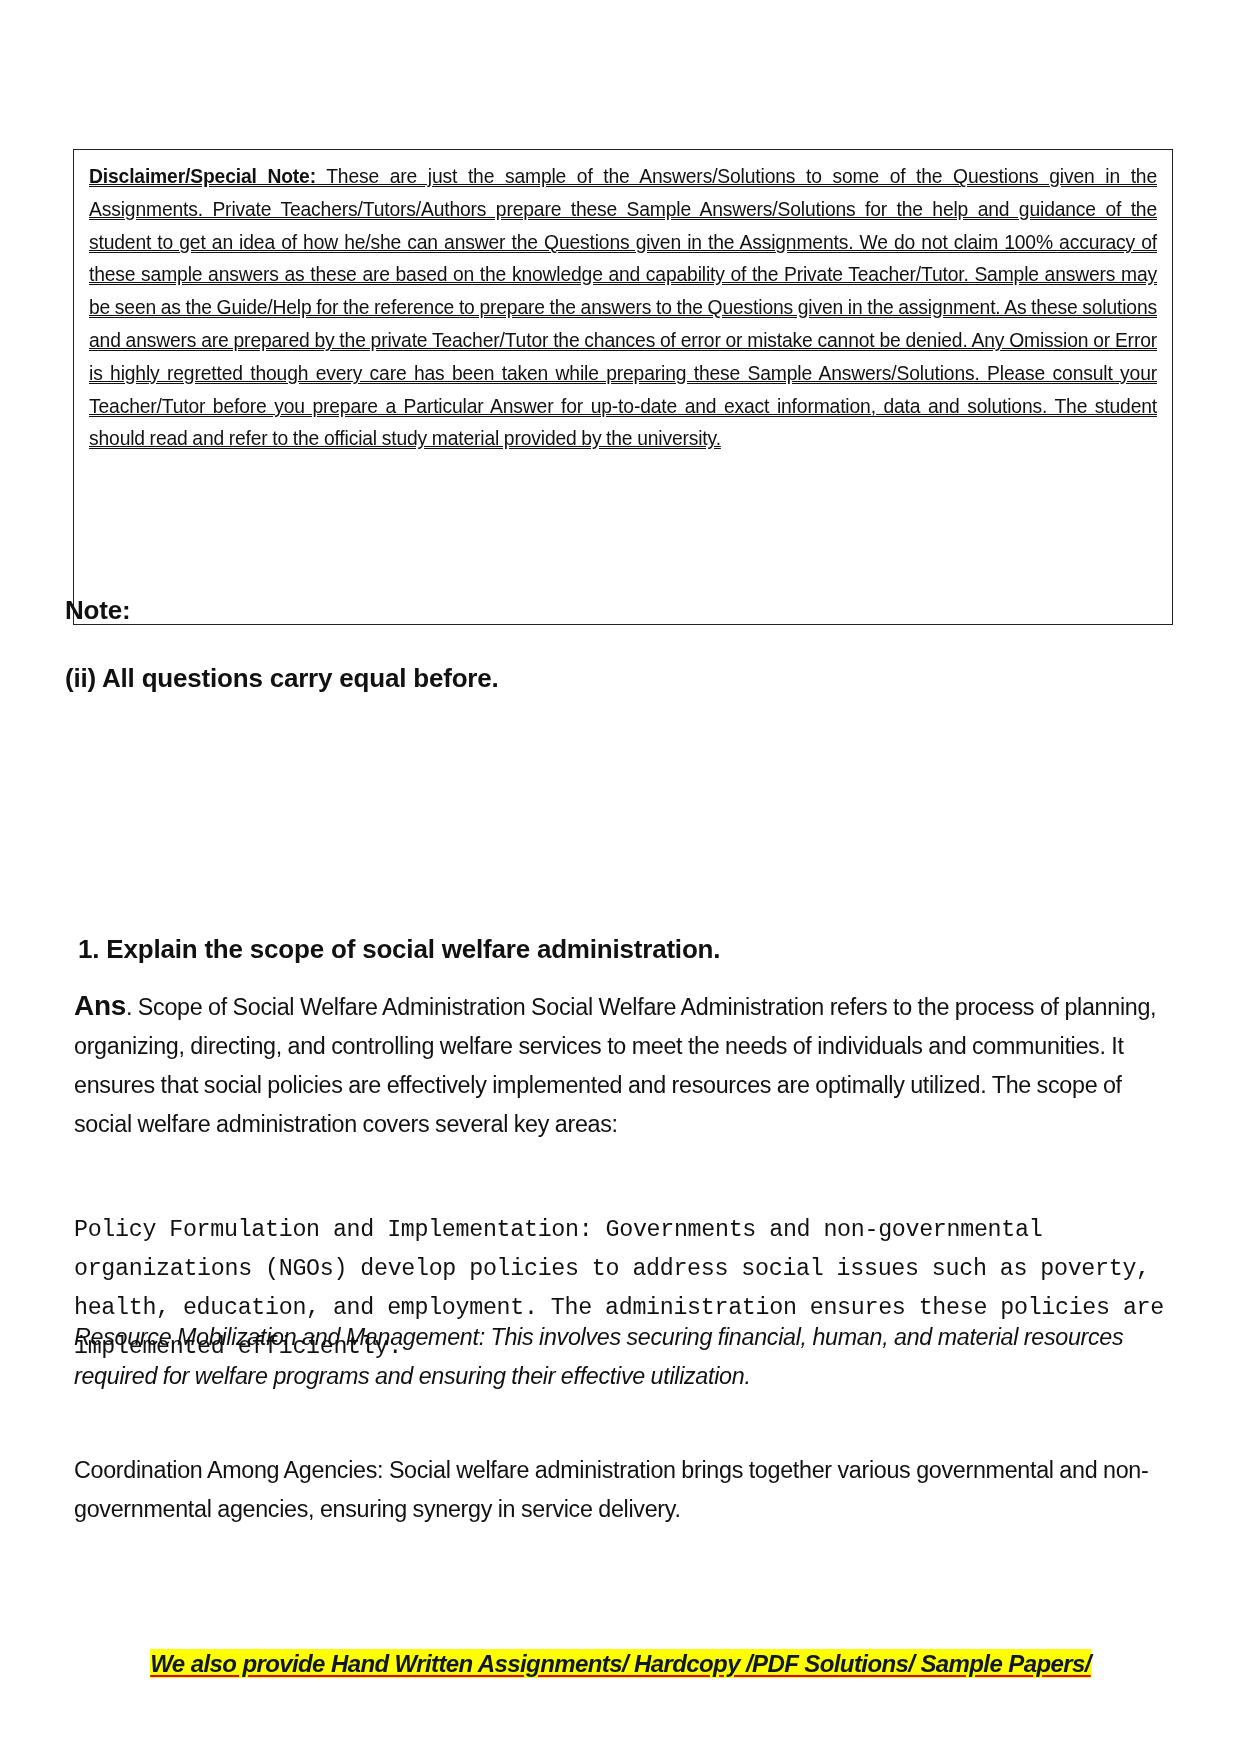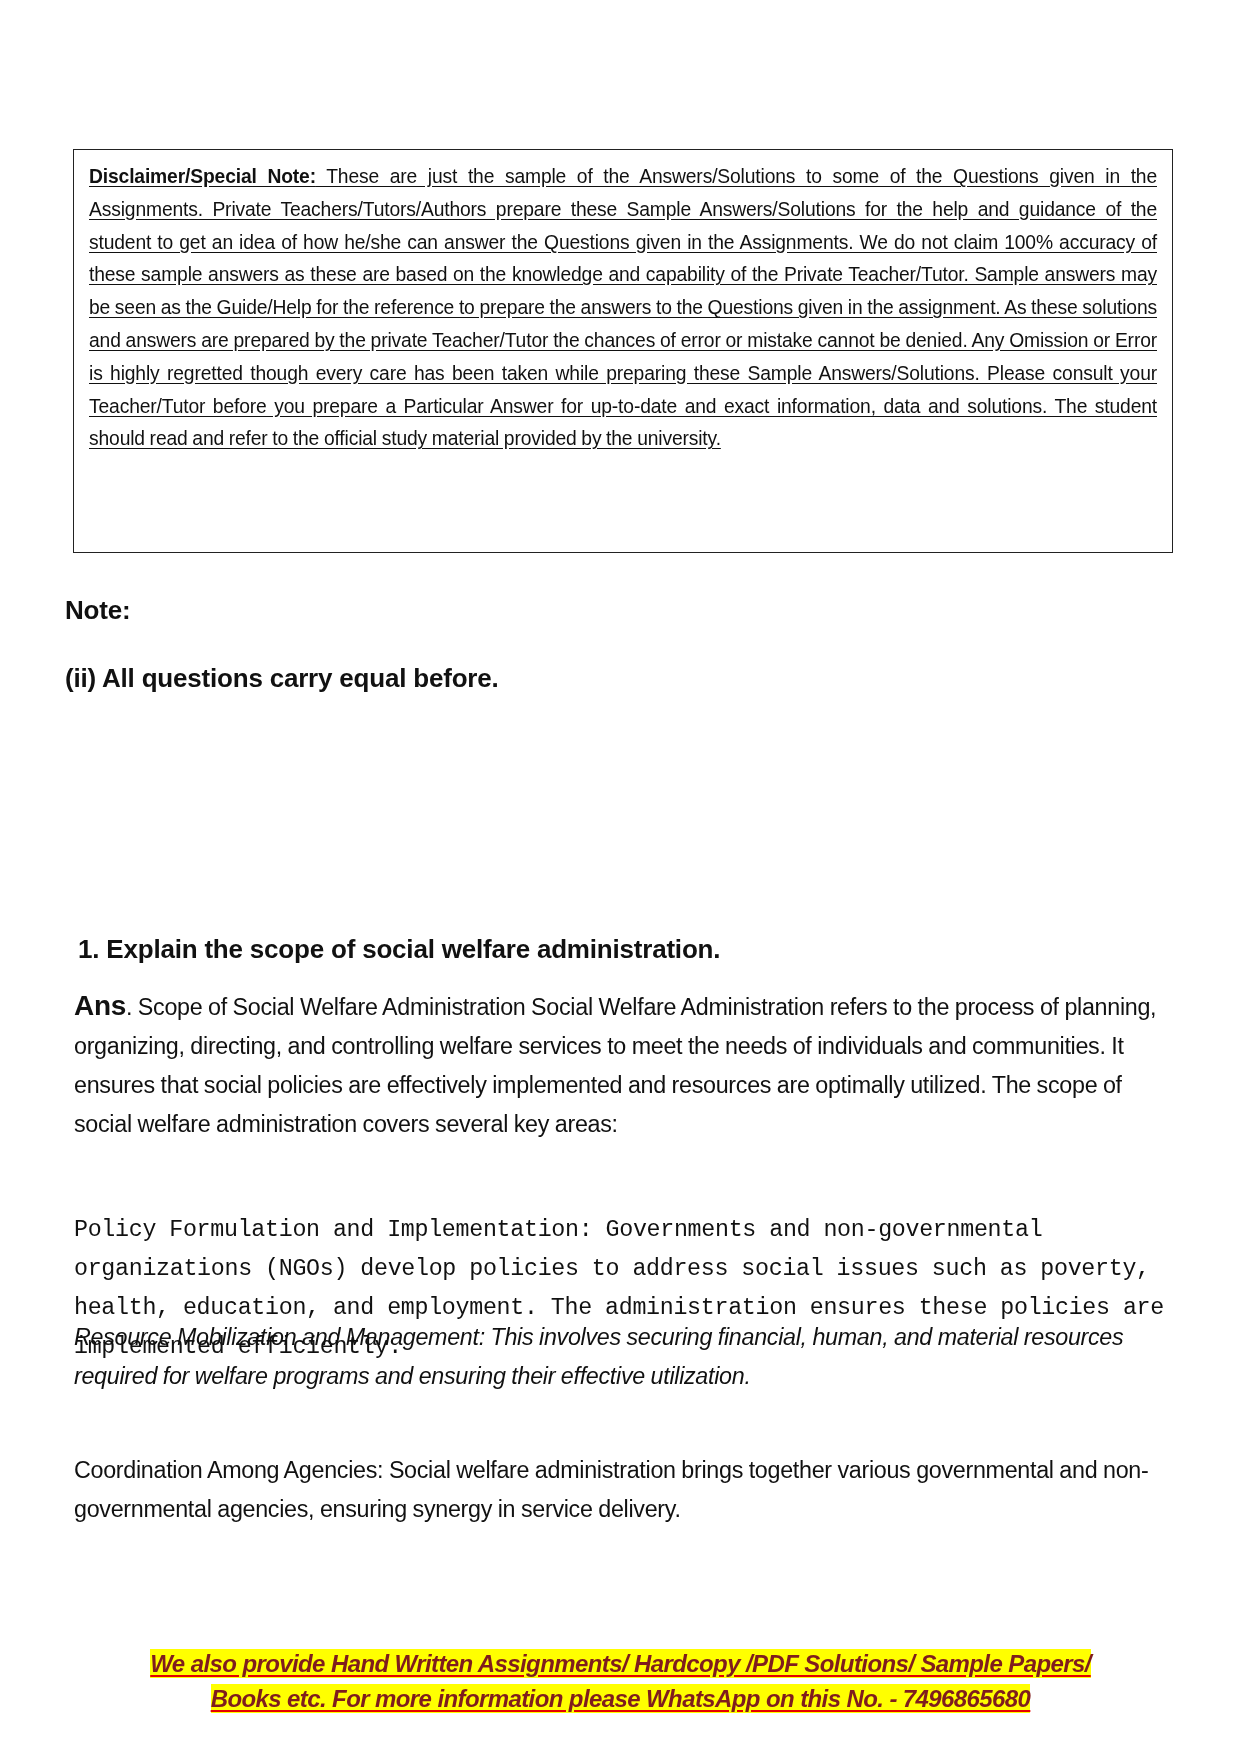--- a/index.html
+++ b/index.html
@@ -1,23 +1,24 @@
 <!DOCTYPE html>
 <html><head>
 <meta charset="utf-8">
 <style>
   html, body { margin: 0; padding: 0; background: #ffffff; }
   body {
     width: 1241px; height: 1755px; position: relative; overflow: hidden;
     font-family: "Liberation Sans", "DejaVu Sans", sans-serif; color: #111;
   }
   .disclaimer-box {
-    position: absolute; left: 73px; top: 149px; width: 1100px; height: 404px;
+    position: absolute; left: 73px; top: 149px; width: 1100px; height: 476px;
     border: 1.5px solid #222; box-sizing: border-box;
     padding: 11px 15px 0 15px;
+    text-decoration: underline;
   }
   .disclaimer-text {
     font-size: 19.3px; line-height: 32.8px; text-align: justify;
     text-decoration: underline; text-underline-offset: 3px;
     letter-spacing: -0.15px; word-spacing: -0.5px;
   }
   .disclaimer-text b { font-weight: bold; }
   .note-block { position: absolute; left: 65px; top: 590px; }
   .note-line {
     font-size: 26px; font-weight: bold; margin: 0; height: 68px; line-height: 40px;
@@ -29,21 +30,21 @@
     text-align: center;
   }
   .answer {
     position: absolute; left: 74px; width: 1100px; font-size: 23.3px; line-height: 39px; margin: 0;
     letter-spacing: -0.3px; word-spacing: -0.5px;
   }
   .ans-label { font-size: 28px; font-weight: bold; }
   .promo {
     position: absolute; left: 0; width: 1241px; top: 1646px; text-align: center;
     font-size: 24px; font-weight: bold; font-style: italic; line-height: 35px;
-    color: #7f1d1d; letter-spacing: -0.6px;
+    color: #0f172a; letter-spacing: -0.6px;
   }
   .promo span {
     background: #ffff00; text-decoration: underline; text-decoration-color: #e40000;
     text-underline-offset: 3px; padding: 1px 0;
   }
 </style>
 </head>
 <body>
 
 <div class="disclaimer-box">
@@ -58,14 +59,13 @@
 <p class="question">1. Explain the scope of social welfare administration.</p>
 
 <p class="answer" style="top:986px;"><span class="ans-label">Ans</span><span>. Scope of Social Welfare Administration Social Welfare Administration refers to the process of planning, organizing, directing, and controlling welfare services to meet the needs of individuals and communities. It ensures that social policies are effectively implemented and resources are optimally utilized. The scope of social welfare administration covers several key areas:</span></p>
 
 <p class="answer" style="top:1211px;font-family:Liberation Mono, monospace;">Policy Formulation and Implementation: Governments and non-governmental organizations (NGOs) develop policies to address social issues such as poverty, health, education, and employment. The administration ensures these policies are implemented efficiently.</p>
 <p class="answer" style="top:1318px;font-style:italic;">Resource Mobilization and Management: This involves securing financial, human, and material resources required for welfare programs and ensuring their effective utilization.</p>
 <p class="answer" style="top:1451px;">Coordination Among Agencies: Social welfare administration brings together various governmental and non-governmental agencies, ensuring synergy in service delivery.</p>
 
 <div class="promo">
   <span>We also provide Hand Written Assignments/ Hardcopy /PDF Solutions/ Sample Papers/</span><br>
-  <span>Books etc. For more information please WhatsApp on this No. - 7496865680</span>
 </div>
 
 </body></html>

